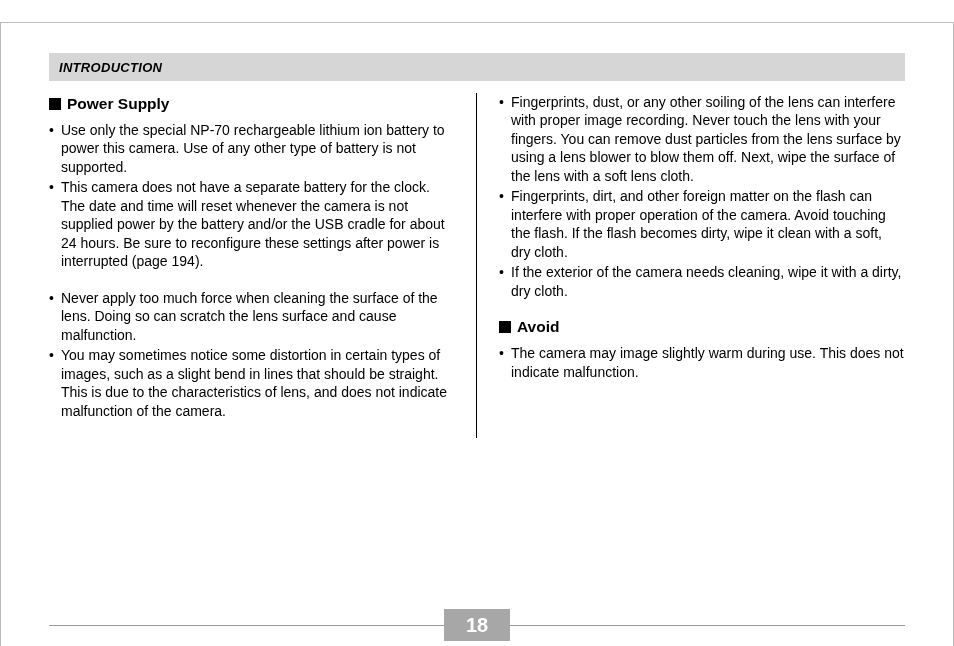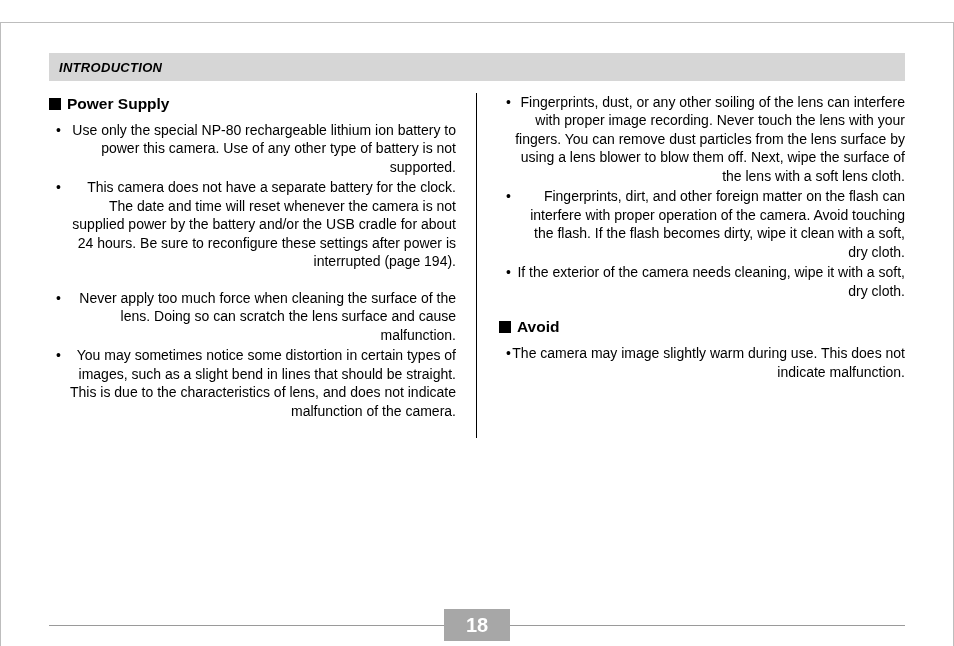--- a/index.html
+++ b/index.html
@@ -27,21 +27,20 @@
   }
   .header-bar span {
     font-size: 13px;
     font-weight: bold;
     font-style: italic;
     letter-spacing: 0.3px;
   }
   .columns {
     display: flex;
     gap: 0;
-    text-align: right;
   }
   .col {
     width: 50%;
     box-sizing: border-box;
   }
   .col-left {
     padding-right: 20px;
     border-right: 1.5px solid #000;
   }
   .col-right {
@@ -117,21 +116,21 @@
 
     <div class="col col-left">
 
       <div class="section-heading">
         <span class="sq"></span>
         <span>Power Supply</span>
       </div>
       <div class="bullet-list">
         <div class="bullet">
           <span class="dot">•</span>
-          <span class="txt">Use only the special NP-80 rechargeable lithium ion battery to power this camera. Use of any other type of battery is not supported.</span>
+          <span class="txt">Use only the special NP-70 rechargeable lithium ion battery to power this camera. Use of any other type of battery is not supported.</span>
         </div>
         <div class="bullet">
           <span class="dot">•</span>
           <span class="txt">This camera does not have a separate battery for the clock. The date and time will reset whenever the camera is not supplied power by the battery and/or the USB cradle for about 24 hours. Be sure to reconfigure these settings after power is interrupted (page 194).</span>
         </div>
       </div>
 
       <div class="bullet-list">
         <div class="bullet">
           <span class="dot">•</span>
@@ -151,21 +150,21 @@
         <div class="bullet">
           <span class="dot">•</span>
           <span class="txt">Fingerprints, dust, or any other soiling of the lens can interfere with proper image recording. Never touch the lens with your fingers. You can remove dust particles from the lens surface by using a lens blower to blow them off. Next, wipe the surface of the lens with a soft lens cloth.</span>
         </div>
         <div class="bullet">
           <span class="dot">•</span>
           <span class="txt">Fingerprints, dirt, and other foreign matter on the flash can interfere with proper operation of the camera. Avoid touching the flash. If the flash becomes dirty, wipe it clean with a soft, dry cloth.</span>
         </div>
         <div class="bullet">
           <span class="dot">•</span>
-          <span class="txt">If the exterior of the camera needs cleaning, wipe it with a soft, dry cloth.</span>
+          <span class="txt">If the exterior of the camera needs cleaning, wipe it with a dirty, dry cloth.</span>
         </div>
       </div>
 
       <div class="section-heading">
         <span class="sq"></span>
         <span>Avoid</span>
       </div>
       <div class="bullet-list">
         <div class="bullet">
           <span class="dot">•</span>

